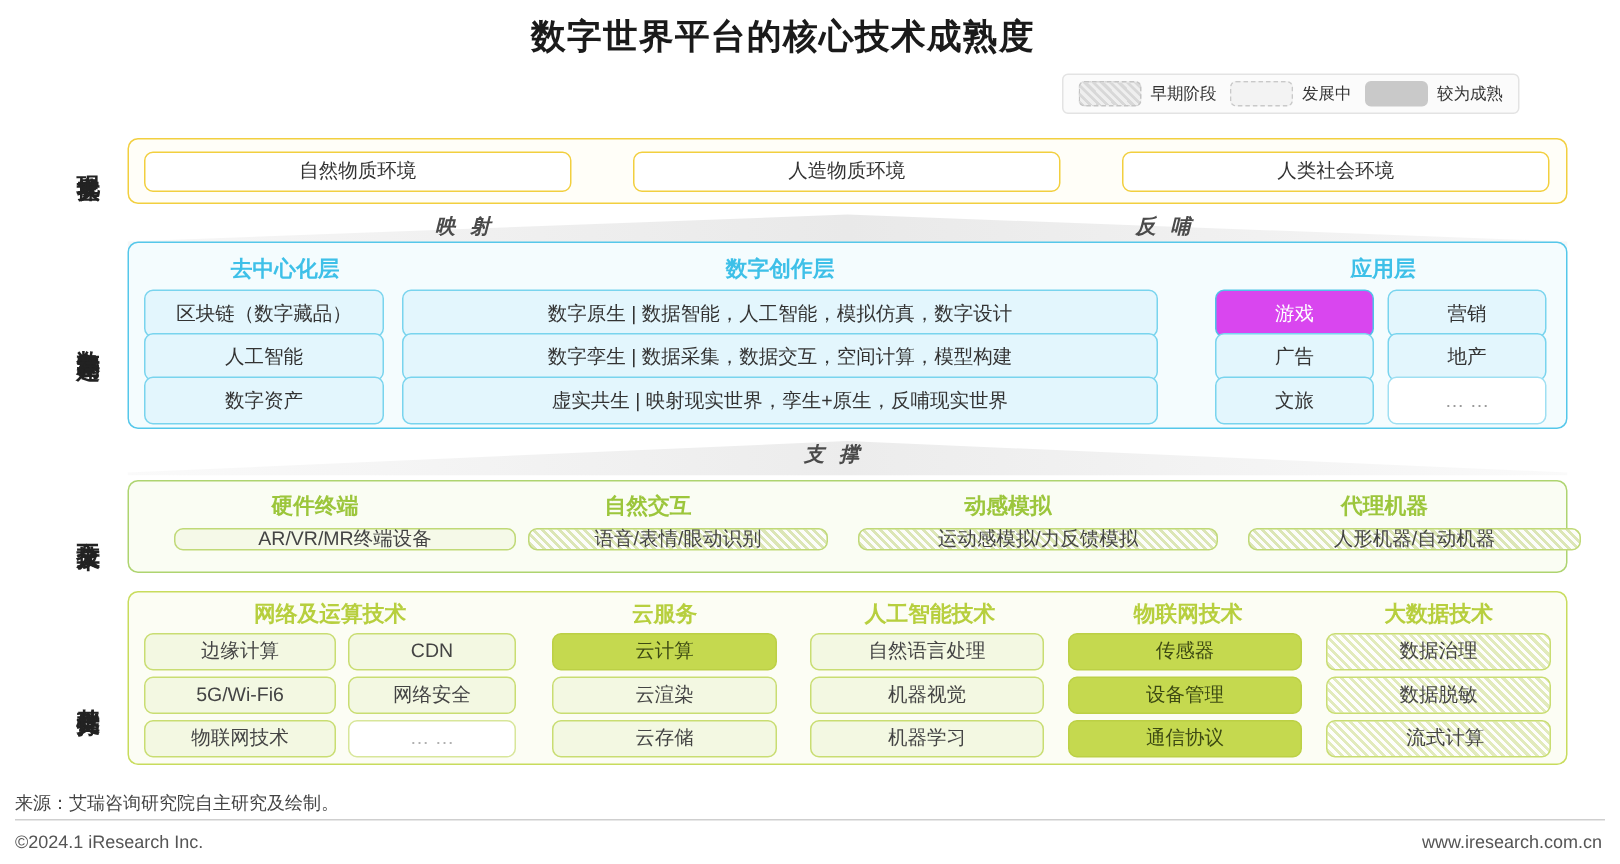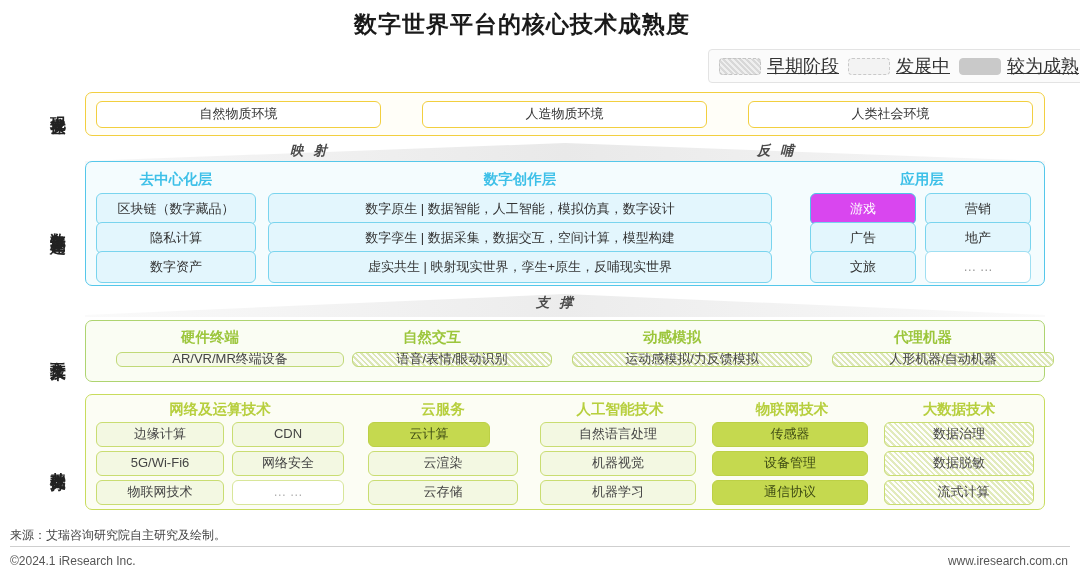--- a/index.html
+++ b/index.html
@@ -25,21 +25,21 @@
   }
   .legend-item{display:flex;align-items:center;gap:6px;}
   .legend-swatch{width:40px;height:15px;border-radius:4px;}
   .sw-early{
     background:#e6e6e6;
     background-image:repeating-linear-gradient(45deg,#d8d8d8 0 2px,#efefef 2px 4px);
     border:1px dashed #c4c4c4;
   }
   .sw-dev{background:#f3f3f3;border:1px dashed #c9c9c9;}
   .sw-mature{background:#c9c9c9;border:1px solid #c9c9c9;}
-  .legend-label{font-size:18px;color:#333;white-space:nowrap;text-decoration:underline;}
+  .legend-label{font-size:11px;color:#333;white-space:nowrap;}
 
   
   .vlabel{
     position:absolute;left:41px;width:34px;
     font-size:15.5px;font-weight:bold;color:#222;
     writing-mode:vertical-rl;text-orientation:upright;
     letter-spacing:1px;line-height:1.02;
     display:flex;align-items:center;justify-content:center;text-align:center;
   }
 
@@ -146,26 +146,26 @@
         </linearGradient>
       </defs>
       <path d="M0,22 L480,4 L960,22 L960,26 L0,26 Z" fill="url(#gb1)"></path>
     </svg>
     <div class="band-text" style="left:205px;">映 射</div>
     <div class="band-text" style="left:672px;">反 哺</div>
   </div>
 
   <div class="frame frame-digital" style="left:85px;top:161px;width:960px;height:125px;"></div>
 
-  <div class="colhead head-cyan" style="left:96px;top:170px;width:160px;">去中心化层</div>
+  <div class="colhead head-cyan" style="left:110px;top:170px;width:160px;">去中心化层</div>
   <div class="colhead head-cyan" style="left:268px;top:170px;width:504px;">数字创作层</div>
   <div class="colhead head-cyan" style="left:810px;top:170px;width:224px;">应用层</div>
 
   <div class="chip chip-cyan" style="position:absolute;left:96px;top:193px;width:160px;">区块链（数字藏品）</div>
-  <div class="chip chip-cyan" style="position:absolute;left:96px;top:222px;width:160px;">隐私计算</div>
+  <div class="chip chip-cyan" style="position:absolute;left:96px;top:222px;width:160px;">人工智能</div>
   <div class="chip chip-cyan" style="position:absolute;left:96px;top:251px;width:160px;">数字资产</div>
 
   <div class="chip chip-cyan" style="position:absolute;left:268px;top:193px;width:504px;">数字原生 | 数据智能，人工智能，模拟仿真，数字设计</div>
   <div class="chip chip-cyan" style="position:absolute;left:268px;top:222px;width:504px;">数字孪生 | 数据采集，数据交互，空间计算，模型构建</div>
   <div class="chip chip-cyan" style="position:absolute;left:268px;top:251px;width:504px;">虚实共生 | 映射现实世界，孪生+原生，反哺现实世界</div>
 
   <div class="chip chip-cyan mature" style="position:absolute;left:810px;top:193px;width:106px;">游戏</div>
   <div class="chip chip-cyan" style="position:absolute;left:925px;top:193px;width:106px;">营销</div>
   <div class="chip chip-cyan" style="position:absolute;left:810px;top:222px;width:106px;">广告</div>
   <div class="chip chip-cyan" style="position:absolute;left:925px;top:222px;width:106px;">地产</div>
@@ -205,21 +205,21 @@
   <div class="colhead head-lime" style="left:712px;top:400px;width:160px;">物联网技术</div>
   <div class="colhead head-lime" style="left:884px;top:400px;width:150px;">大数据技术</div>
 
   <div class="chip chip-lime" style="position:absolute;left:96px;top:422px;width:128px;">边缘计算</div>
   <div class="chip chip-lime" style="position:absolute;left:232px;top:422px;width:112px;">CDN</div>
   <div class="chip chip-lime" style="position:absolute;left:96px;top:451px;width:128px;">5G/Wi-Fi6</div>
   <div class="chip chip-lime" style="position:absolute;left:232px;top:451px;width:112px;">网络安全</div>
   <div class="chip chip-lime" style="position:absolute;left:96px;top:480px;width:128px;">物联网技术</div>
   <div class="chip chip-lime dev" style="position:absolute;left:232px;top:480px;width:112px;">… …</div>
 
-  <div class="chip chip-lime mature" style="position:absolute;left:368px;top:422px;width:122px;">云计算</div>
+  <div class="chip chip-lime mature" style="position:absolute;left:368px;top:422px;width:150px;">云计算</div>
   <div class="chip chip-lime" style="position:absolute;left:368px;top:451px;width:150px;">云渲染</div>
   <div class="chip chip-lime" style="position:absolute;left:368px;top:480px;width:150px;">云存储</div>
 
   <div class="chip chip-lime" style="position:absolute;left:540px;top:422px;width:156px;">自然语言处理</div>
   <div class="chip chip-lime" style="position:absolute;left:540px;top:451px;width:156px;">机器视觉</div>
   <div class="chip chip-lime" style="position:absolute;left:540px;top:480px;width:156px;">机器学习</div>
 
   <div class="chip chip-lime mature" style="position:absolute;left:712px;top:422px;width:156px;">传感器</div>
   <div class="chip chip-lime mature" style="position:absolute;left:712px;top:451px;width:156px;">设备管理</div>
   <div class="chip chip-lime mature" style="position:absolute;left:712px;top:480px;width:156px;">通信协议</div>

